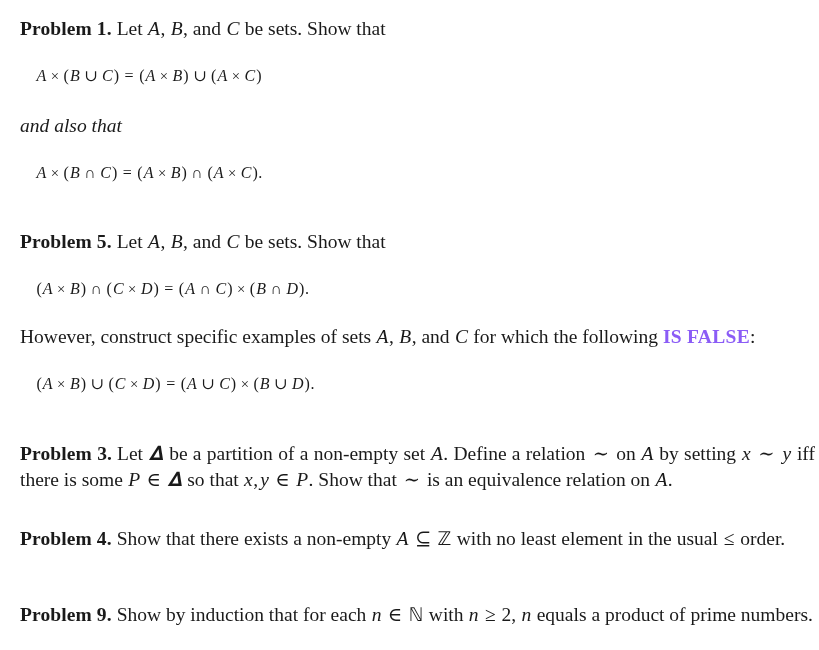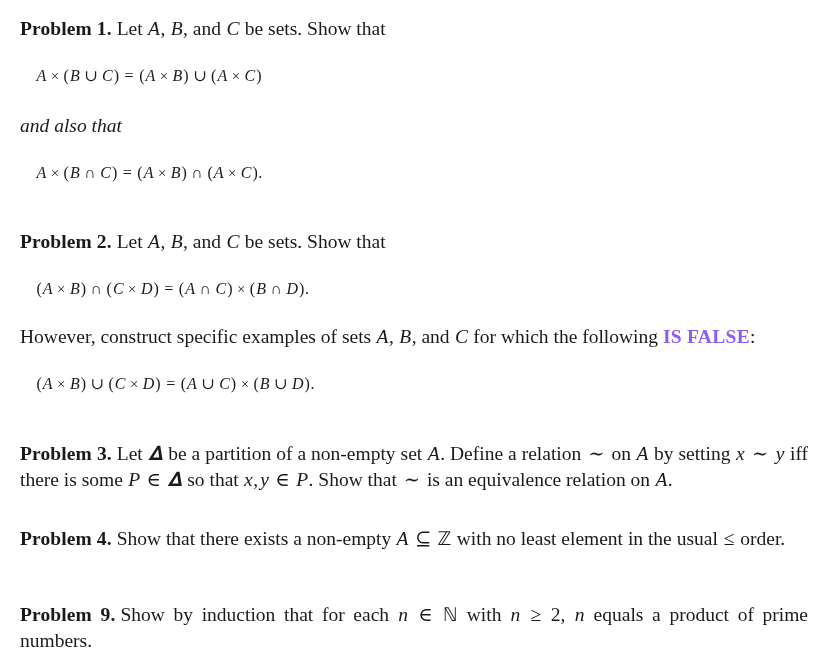--- a/index.html
+++ b/index.html
@@ -12,21 +12,21 @@
     height: 650px;
     overflow: hidden;
     font-family: "Liberation Serif", "DejaVu Serif", serif;
     color: #1a1a1a;
   }
   .page {
     position: relative;
     width: 819px;
     height: 650px;
     box-sizing: border-box;
-    padding: 16px 11px 0 20px;
+    padding: 16px 4px 0 20px;
     background: #ffffff;
   }
   .problem {
     margin: 0;
   }
   .prob-body {
     font-size: 19.5px;
     line-height: 1.345;
     text-align: justify;
     text-justify: inter-word;
@@ -113,21 +113,21 @@
     <div class="sp-1"></div>
     <p class="eq">
       <span class="mi">A</span><span class="times">×</span><span class="paren">(</span><span class="mi">B</span><span class="op">∩</span><span class="mi">C</span><span class="paren">)</span><span class="eqsign">=</span><span class="paren">(</span><span class="mi">A</span><span class="times">×</span><span class="mi">B</span><span class="paren">)</span><span class="op">∩</span><span class="paren">(</span><span class="mi">A</span><span class="times">×</span><span class="mi">C</span><span class="paren">)</span>.
     </p>
   </div>
 
   <div class="sp-3"></div>
 
   <div class="problem">
     <p class="prob-body">
-      <span class="label">Problem 2.</span><span class="label-gap"></span><span>Let <span class="mi">A</span>, <span class="mi">B</span>, and <span class="mi">C</span> be sets. Show that</span>
+      <span class="label">Problem 5.</span><span class="label-gap"></span><span>Let <span class="mi">A</span>, <span class="mi">B</span>, and <span class="mi">C</span> be sets. Show that</span>
     </p>
     <div class="sp-4"></div>
     <p class="eq">
       <span class="paren">(</span><span class="mi">A</span><span class="times">×</span><span class="mi">B</span><span class="paren">)</span><span class="op">∩</span><span class="paren">(</span><span class="mi">C</span><span class="times">×</span><span class="mi">D</span><span class="paren">)</span><span class="eqsign">=</span><span class="paren">(</span><span class="mi">A</span><span class="op">∩</span><span class="mi">C</span><span class="paren">)</span><span class="times">×</span><span class="paren">(</span><span class="mi">B</span><span class="op">∩</span><span class="mi">D</span><span class="paren">)</span>.
     </p>
     <div class="sp-4"></div>
     <p class="prob-body">
       <span>However, construct specific examples of sets <span class="mi">A</span>, <span class="mi">B</span>, and <span class="mi">C</span> for which the following</span>
       <span class="false">IS FALSE</span><span>:</span>
     </p>

